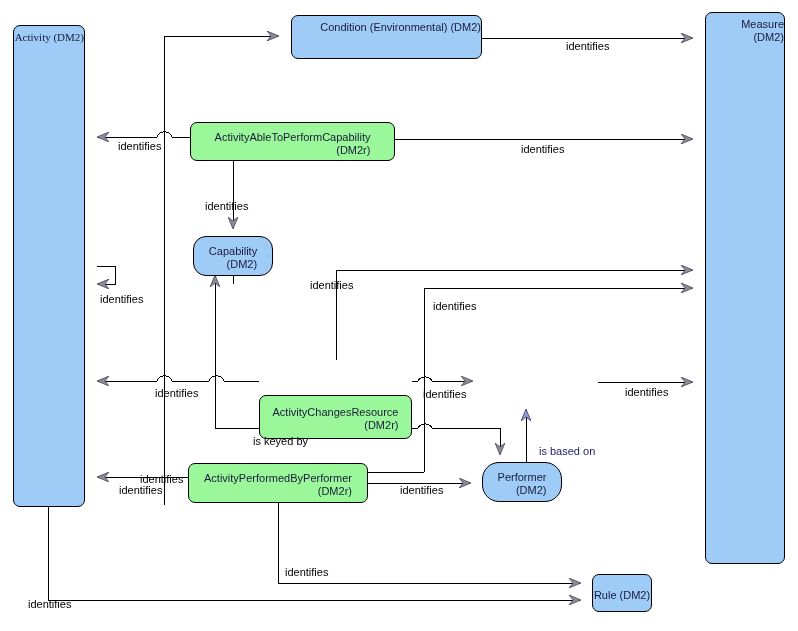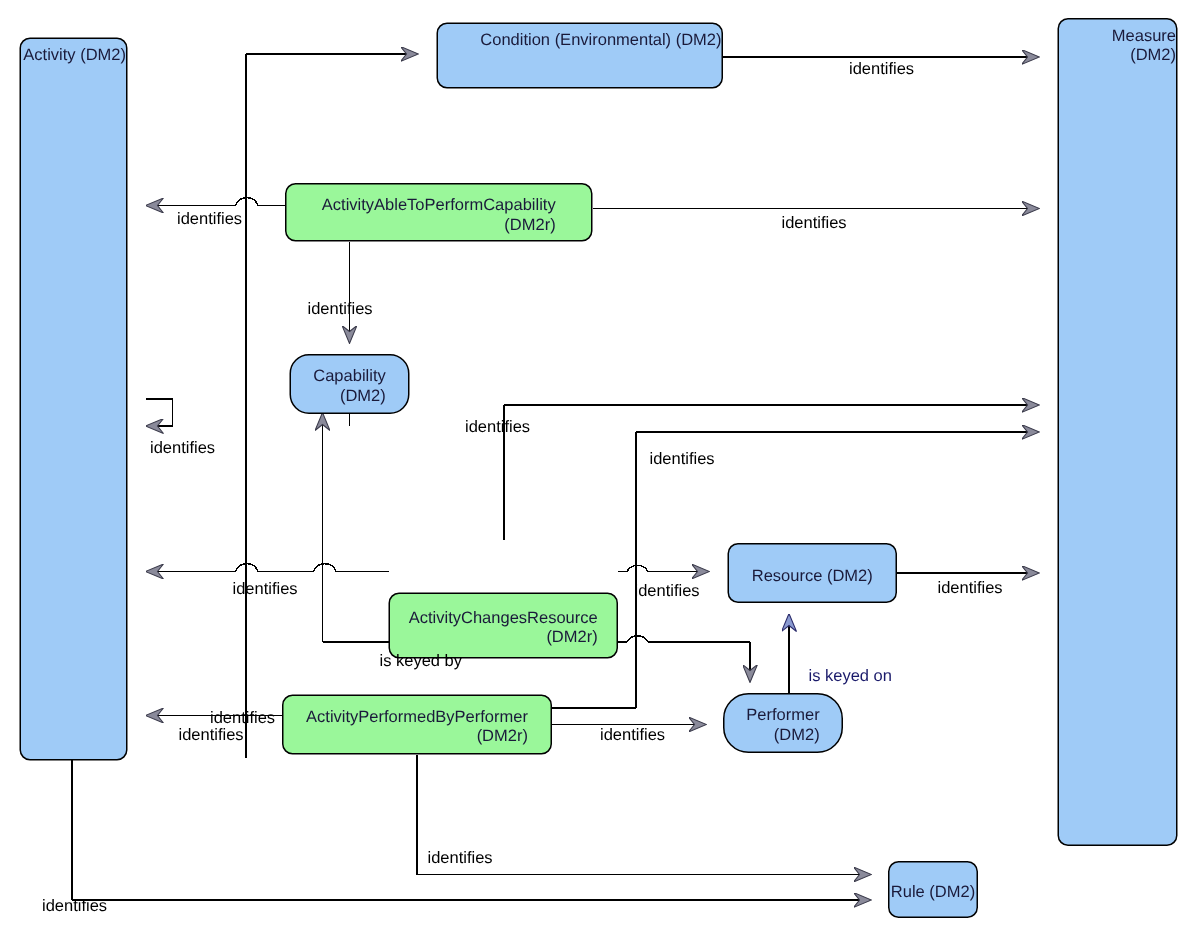--- a/index.html
+++ b/index.html
@@ -143,21 +143,21 @@
       <path d="M278,583 L580,583" marker-end="url(#ah)"></path>
 
       <path d="M48,505 L48,600"></path>
       <path d="M48,600 L580,600" marker-end="url(#ah)"></path>
 
       <path d="M215,380 L215,284"></path>
 
     </g>
   </svg>
 
-  <div class="node blue tall" style="left:13px; top:25px; width:72px; height:482px;">
+  <div class="node blue tall" style="left:13px; top:25px; width:72px; height:482px;font-family:Liberation Serif, serif;">
     <span class="nlabel">Activity  (DM2)</span>
   </div>
 
   <div class="node blue tall" style="left:291px; top:15px; width:191px; height:44px;">
     <span class="nlabel">Condition (Environmental) (DM2)</span>
   </div>
 
   <div class="node blue tall" style="left:705px; top:12px; width:80px; height:552px;">
     <span class="nlabel">Measure
 (DM2)</span>
@@ -171,23 +171,20 @@
   <div class="node blue midtext" style="left:193px; top:236px; width:80px; height:40px;border-radius:13px;">
     <span class="nlabel">Capability
 (DM2)</span>
   </div>
 
   <div class="node green midtext" style="left:259px; top:360px; width:153px; height:44px;margin-top:35px;">
     <span class="nlabel">ActivityChangesResource
 (DM2r)</span>
   </div>
 
-  <div class="node blue midtext" style="left:485px; top:362px; width:113px; height:40px;">
-    <span class="nlabel">Resource (DM2)</span>
-  </div>
 
   <div class="node green midtext" style="left:188px; top:463px; width:180px; height:40px;">
     <span class="nlabel">ActivityPerformedByPerformer
 (DM2r)</span>
   </div>
 
   <div class="node blue midtext" style="left:482px; top:462px; width:80px; height:40px;border-radius:17px;">
     <span class="nlabel">Performer
 (DM2)</span>
   </div>
@@ -200,20 +197,20 @@
   <div class="edge-label" style="left:118px; top:140px;">identifies</div>
   <div class="edge-label" style="left:521px; top:143px;">identifies</div>
   <div class="edge-label" style="left:205px; top:200px;">identifies</div>
   <div class="edge-label" style="left:100px; top:293px;">identifies</div>
   <div class="edge-label" style="left:310px; top:279px;">identifies</div>
   <div class="edge-label" style="left:433px; top:300px;">identifies</div>
   <div class="edge-label" style="left:155px; top:387px;">identifies</div>
   <div class="edge-label" style="left:423px; top:388px;">identifies</div>
   <div class="edge-label" style="left:625px; top:386px;">identifies</div>
   <div class="edge-label" style="left:253px; top:435px;">is keyed by</div>
-  <div class="edge-label blueish" style="left:539px; top:445px;">is keyed on</div>
+  <div class="edge-label blueish" style="left:539px; top:445px;">is based on</div>
   <div class="edge-label" style="left:140px; top:473px;">identifies</div>
   <div class="edge-label" style="left:119px; top:484px;">identifies</div>
   <div class="edge-label" style="left:400px; top:484px;">identifies</div>
   <div class="edge-label" style="left:285px; top:566px;">identifies</div>
   <div class="edge-label" style="left:28px; top:598px;">identifies</div>
 
 </div>
 
 </body></html>

